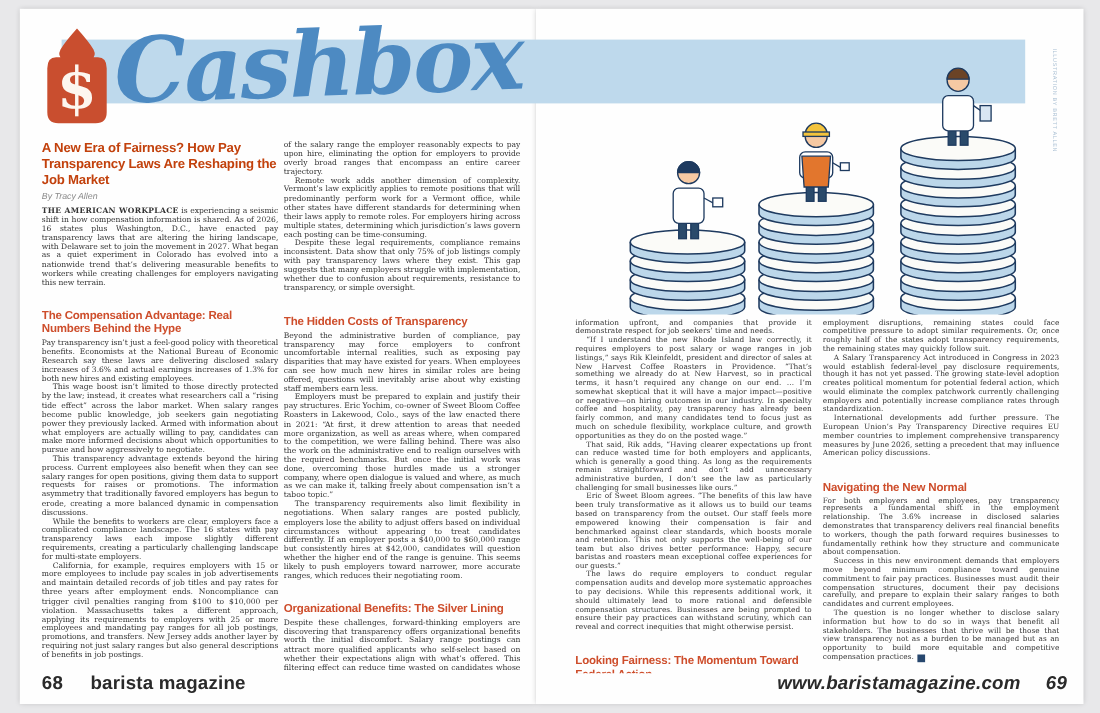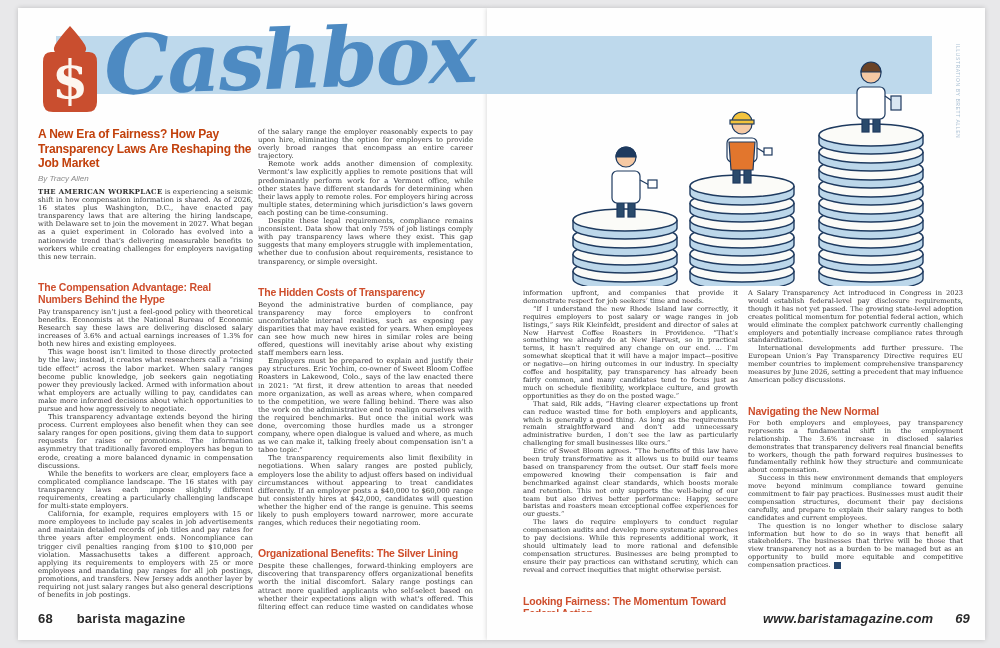--- a/index.html
+++ b/index.html
@@ -37,21 +37,21 @@
   .lead-in{font-weight:bold;letter-spacing:.3px;margin-top:37px;}
   .end-mark{display:inline-block;width:7px;height:7px;background:#27476e;color:#fff;
        font:bold 5px/7px "Liberation Sans",sans-serif;text-align:center;margin-left:3px;}
 
   
   .illo{position:absolute;left:505px;top:8px;width:470px;height:278px;z-index:2;}
   .illo-credit{position:absolute;left:955px;top:44px;z-index:2;color:#a9bfd3;
        writing-mode:vertical-rl;font-size:5px;letter-spacing:.6px;}
 
   
-  .footer{position:absolute;top:611px;z-index:2;font-weight:bold;font-size:13px;color:#2a2a2a;
+  .footer{position:absolute;top:611px;z-index:2;font-weight:bold;font-size:17px;color:#2a2a2a;
        letter-spacing:.2px;}
   .footer-left{left:38px;}
   .footer-left .label{margin-left:20px;}
   .footer-right{right:30px;text-align:right;font-style:italic;}
   .footer-right .pagenum{margin-left:18px;}
 </style>
 </head>
 <body>
 
 <div class="spread">
@@ -96,20 +96,21 @@
   <div id="r1" class="col col-right">
       <p class="body-para">information upfront, and companies that provide it demonstrate respect for job seekers’ time and needs.</p>
       <p class="body-para">“If I understand the new Rhode Island law correctly, it requires employers to post salary or wage ranges in job listings,” says Rik Kleinfeldt, president and director of sales at New Harvest Coffee Roasters in Providence. “That’s something we already do at New Harvest, so in practical terms, it hasn’t required any change on our end. … I’m somewhat skeptical that it will have a major impact—positive or negative—on hiring outcomes in our industry. In specialty coffee and hospitality, pay transparency has already been fairly common, and many candidates tend to focus just as much on schedule flexibility, workplace culture, and growth opportunities as they do on the posted wage.”</p>
       <p class="body-para">That said, Rik adds, “Having clearer expectations up front can reduce wasted time for both employers and applicants, which is generally a good thing. As long as the requirements remain straightforward and don’t add unnecessary administrative burden, I don’t see the law as particularly challenging for small businesses like ours.”</p>
       <p class="body-para">Eric of Sweet Bloom agrees. “The benefits of this law have been truly transformative as it allows us to build our teams based on transparency from the outset. Our staff feels more empowered knowing their compensation is fair and benchmarked against clear standards, which boosts morale and retention. This not only supports the well-being of our team but also drives better performance: Happy, secure baristas and roasters mean exceptional coffee experiences for our guests.”</p>
       <p class="body-para">The laws do require employers to conduct regular compensation audits and develop more systematic approaches to pay decisions. While this represents additional work, it should ultimately lead to more rational and defensible compensation structures. Businesses are being prompted to ensure their pay practices can withstand scrutiny, which can reveal and correct inequities that might otherwise persist.</p>
       <h2 class="section-heading">Looking Fairness: The Momentum Toward Federal Action</h2>
       <p class="body-para">As more jurisdictions see positive wage effects without significant</p>
     </div>
   <div id="r2" class="col col-right">
+      <p class="body-para">employment disruptions, remaining states could face competitive pressure to adopt similar requirements. Or, once roughly half of the states adopt transparency requirements, the remaining states may quickly follow suit.</p>
       <p class="body-para">A Salary Transparency Act introduced in Congress in 2023 would establish federal-level pay disclosure requirements, though it has not yet passed. The growing state-level adoption creates political momentum for potential federal action, which would eliminate the complex patchwork currently challenging employers and potentially increase compliance rates through standardization.</p>
       <p class="body-para">International developments add further pressure. The European Union’s Pay Transparency Directive requires EU member countries to implement comprehensive transparency measures by June 2026, setting a precedent that may influence American policy discussions.</p>
       <h2 class="section-heading">Navigating the New Normal</h2>
       <p class="body-para">For both employers and employees, pay transparency represents a fundamental shift in the employment relationship. The 3.6% increase in disclosed salaries demonstrates that transparency delivers real financial benefits to workers, though the path forward requires businesses to fundamentally rethink how they structure and communicate about compensation.</p>
       <p class="body-para">Success in this new environment demands that employers move beyond minimum compliance toward genuine commitment to fair pay practices. Businesses must audit their compensation structures, document their pay decisions carefully, and prepare to explain their salary ranges to both candidates and current employees.</p>
       <p class="body-para">The question is no longer whether to disclose salary information but how to do so in ways that benefit all stakeholders. The businesses that thrive will be those that view transparency not as a burden to be managed but as an opportunity to build more equitable and competitive compensation practices.<span class="end-mark">b</span></p>
     </div>
 
   <svg class="illo" viewBox="0 0 470 278">
     <defs>

